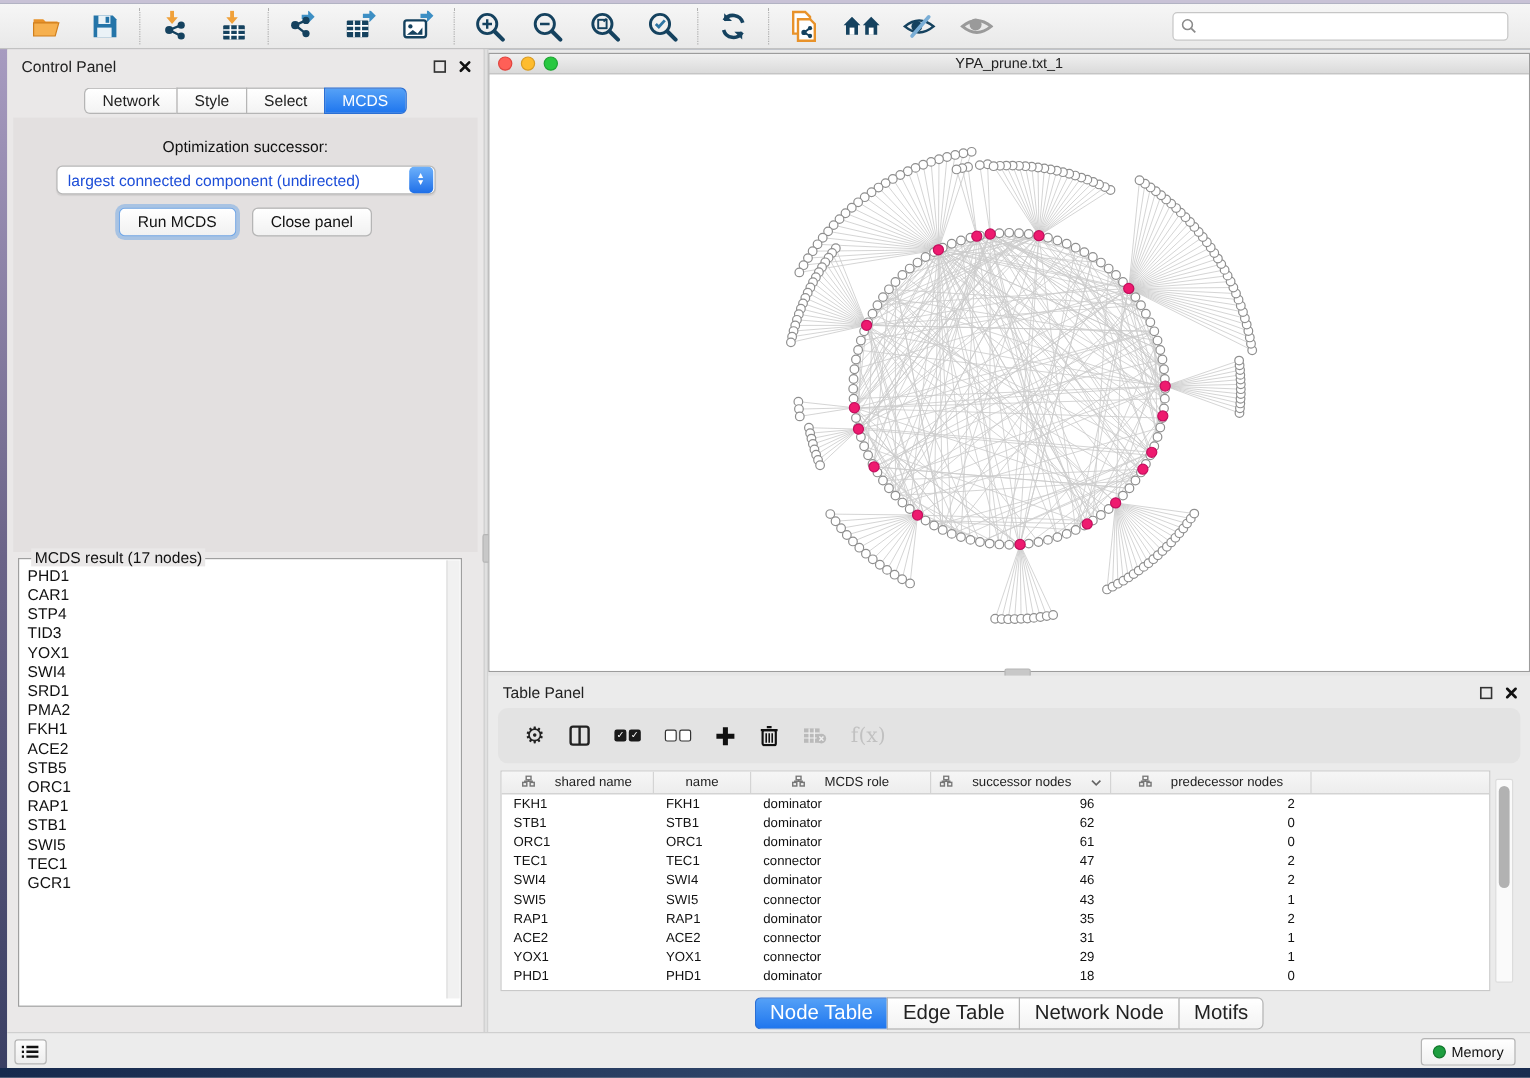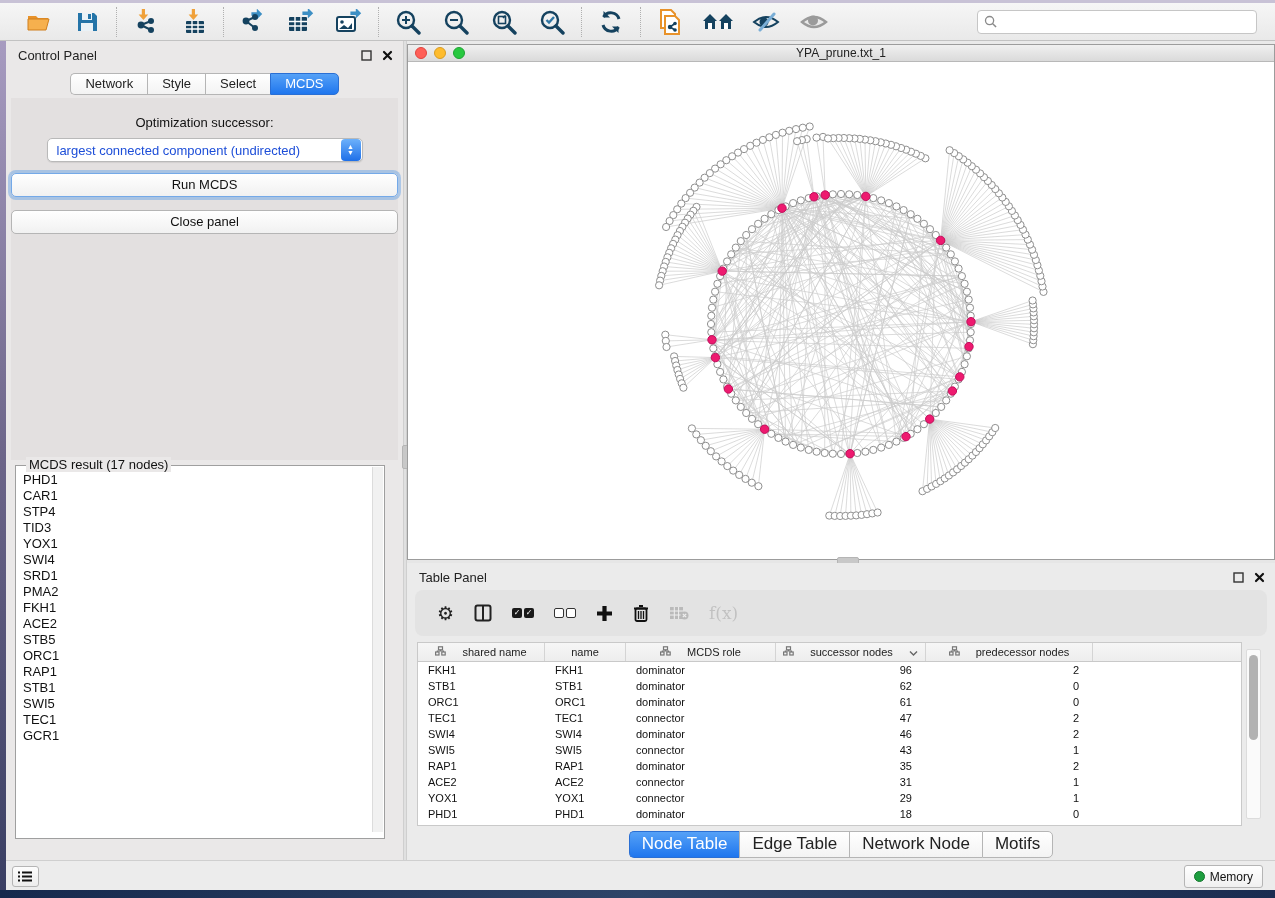--- a/index.html
+++ b/index.html
@@ -36,21 +36,21 @@
   .seg-btn { font-size:13px; color:#222; background:linear-gradient(#fff,#f3f3f3); border:1px solid #b5b5b5; border-right:none; padding:2px 14px 3px; cursor:pointer; }
   .seg-btn:first-child { border-radius:5px 0 0 5px; }
   .seg-btn:last-child { border-right:1px solid #b5b5b5; border-radius:0 5px 5px 0; }
   .seg-btn.sel { background:linear-gradient(#55a1f7,#1f76ee); color:#fff; border-color:#2a6fd4; }
   .tab-content { position:absolute; left:5px; top:57px; width:387px; height:362px; background:#e3e0e0; }
   .opt-label { text-align:center; font-size:13px; color:#111; margin-top:17px; }
   .dropdown { position:relative; margin:8px auto 0; width:316px; height:24px; background:#fff; border:1px solid #b9b9b9; border-radius:5px; display:flex; align-items:center; cursor:pointer; box-shadow:0 1px 1px rgba(0,0,0,.08); }
   .dropdown .dd-text { font-size:13px; color:#1d4ed8; padding-left:9px; flex:1; white-space:nowrap; }
   .dd-stepper { width:20px; height:22px; border-radius:4px; background:linear-gradient(#6db1fb,#1e6fe8); margin-right:1px; display:flex; flex-direction:column; align-items:center; justify-content:center; color:#fff; }
   .dd-stepper span { font-size:7px; line-height:6px; }
-  .btn-row { display:flex; justify-content:center; gap:13px; margin-top:11px;flex-direction:column; }
+  .btn-row { display:flex; justify-content:center; gap:13px; margin-top:11px; }
   .mac-btn { font-size:13px; color:#111; background:linear-gradient(#fff,#f1f1f1); border:1px solid #b5b5b5; border-radius:5px; padding:3px 15px 4px; cursor:pointer; }
   .mac-btn.focused { border-color:#74a9e8; box-shadow:0 0 0 3px rgba(110,165,230,.5); }
 
   .result-box { position:absolute; left:9px; top:424px; width:370px; height:374px; border:1px solid #9f9f9f; background:#fff; }
   .result-legend { position:absolute; left:10px; top:-9px; background:#eae8e8; padding:0 3px; font-size:13px; color:#111; }
   .result-list { position:absolute; left:1px; top:6px; width:356px; height:360px; overflow:hidden; }
   .result-item { font-size:13px; color:#111; line-height:16px; padding-left:6px; cursor:default; }
   .result-scroll { position:absolute; right:1px; top:1px; width:11px; height:365px; background:#f1f1f1; border-left:1px solid #dcdcdc; }
 
   

